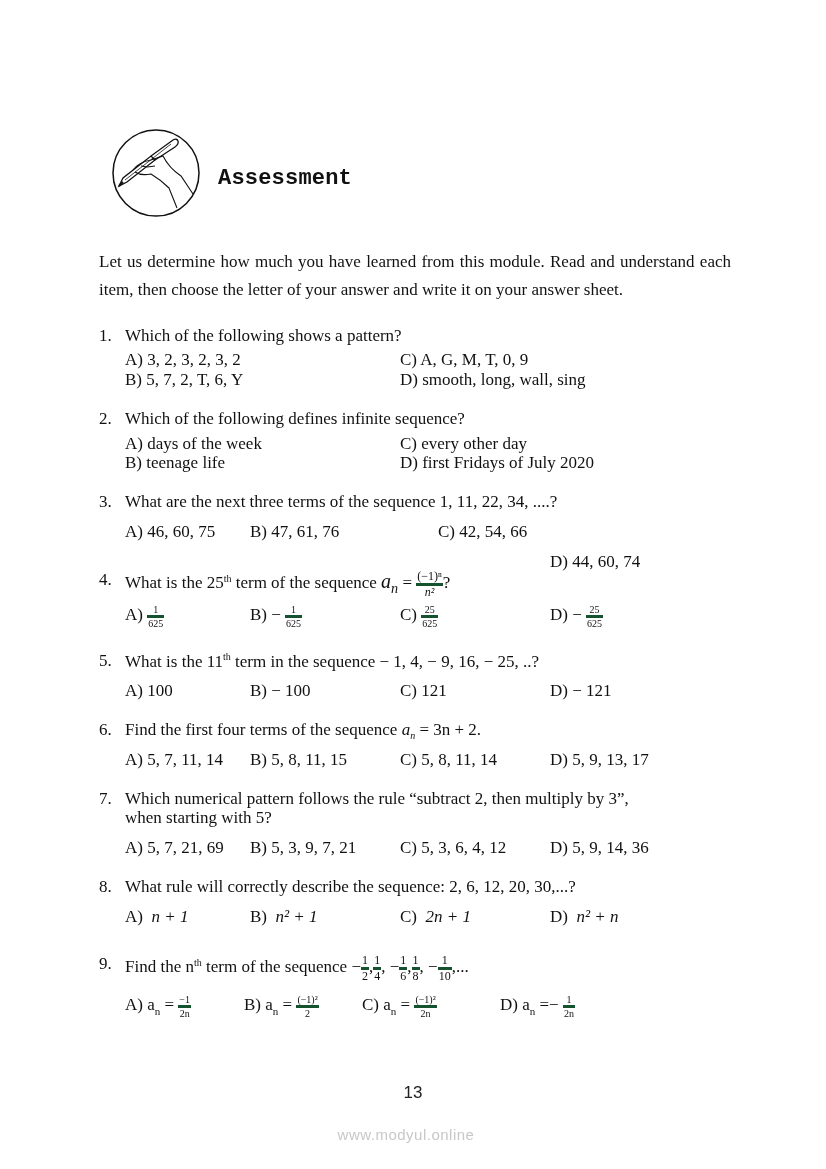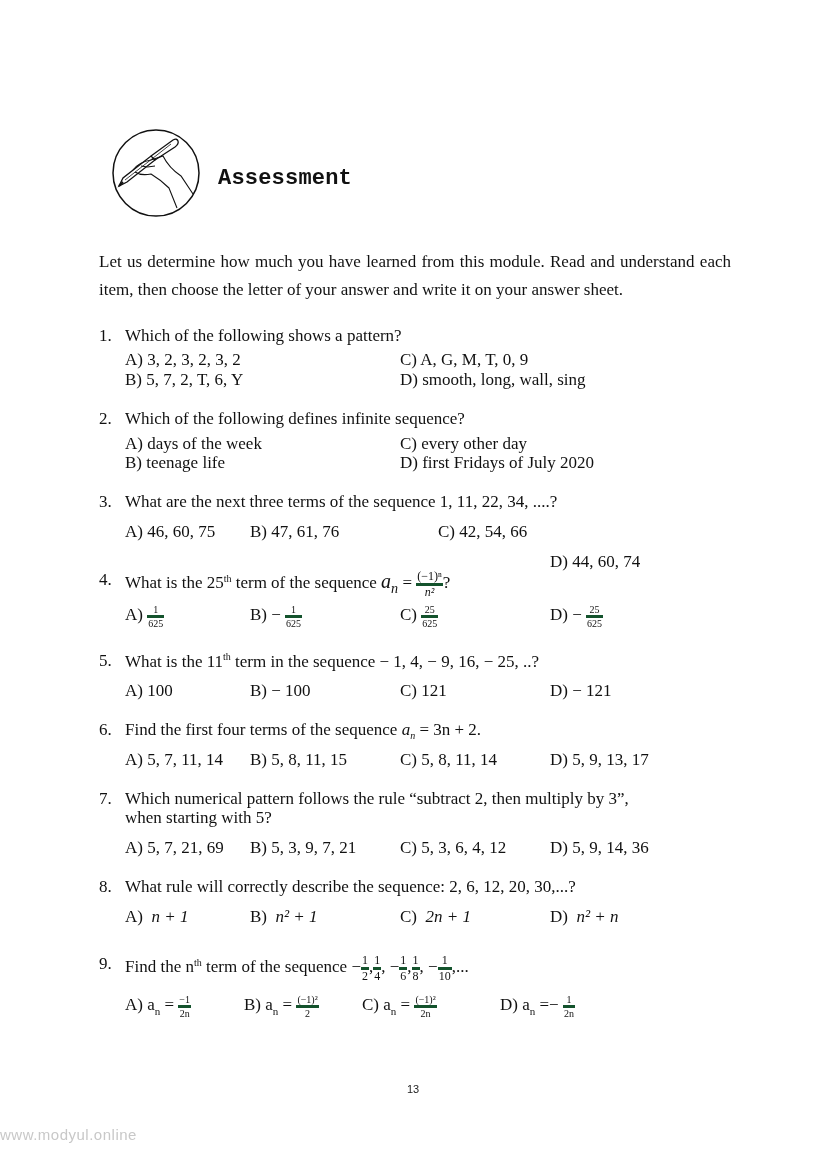--- a/index.html
+++ b/index.html
@@ -11,22 +11,22 @@
   .q { position: absolute; left: 99px; font-family: "Liberation Serif", serif; font-size: 17px; }
   .q .num { position: absolute; left: 0; }
   .q .text { position: absolute; left: 26px; white-space: nowrap; }
   .opt { position: absolute; font-family: "Liberation Serif", serif; font-size: 17px; white-space: nowrap; }
   .frac { display: inline-block; vertical-align: middle; text-align: center; font-size: 10px; line-height: 11px; }
   .frac .nu { display: block; border-bottom: 3px solid #14532d; padding: 0 1px; }
   .frac .de { display: block; padding: 0 1px; }
   .frac.big { font-size: 12px; line-height: 13px; }
   .it { font-style: italic; }
   sup { font-size: 10px; }
-  .pagenum { left: 0; width: 826px; top: 1083px; text-align: center; font-family: "Liberation Sans", sans-serif; font-size: 11px; color: #222; }
-  .watermark { left: 0; width: 812px; top: 1126px; font-family: "Liberation Sans", sans-serif; font-size: 15px; color: #c8c8c8; letter-spacing: 0.5px; }
+  .pagenum { left: 0; width: 826px; top: 1083px; text-align: center; font-family: "Liberation Sans", sans-serif; font-size: 17px; color: #222; }
+  .watermark { left: 0; width: 812px; top: 1126px; text-align: center; font-family: "Liberation Sans", sans-serif; font-size: 15px; color: #c8c8c8; letter-spacing: 0.5px; }
 </style>
 </head>
 <body>
 
 <div class="abs icon-circle">
   <svg width="90" height="90" viewBox="0 0 90 90">
     <circle cx="45" cy="45" r="43" fill="none" stroke="#111" stroke-width="1.5"></circle>
     <path d="M8 58 L12 50 L40 28 L44 32 L16 54 Z" fill="none" stroke="#111" stroke-width="1.3"></path>
     <path d="M40 28 L62 12 Q66 10 67 13 Q68 16 64 19 L44 32" fill="none" stroke="#111" stroke-width="1.3"></path>
     <path d="M8 58 L12 54" stroke="#111" stroke-width="2"></path>

